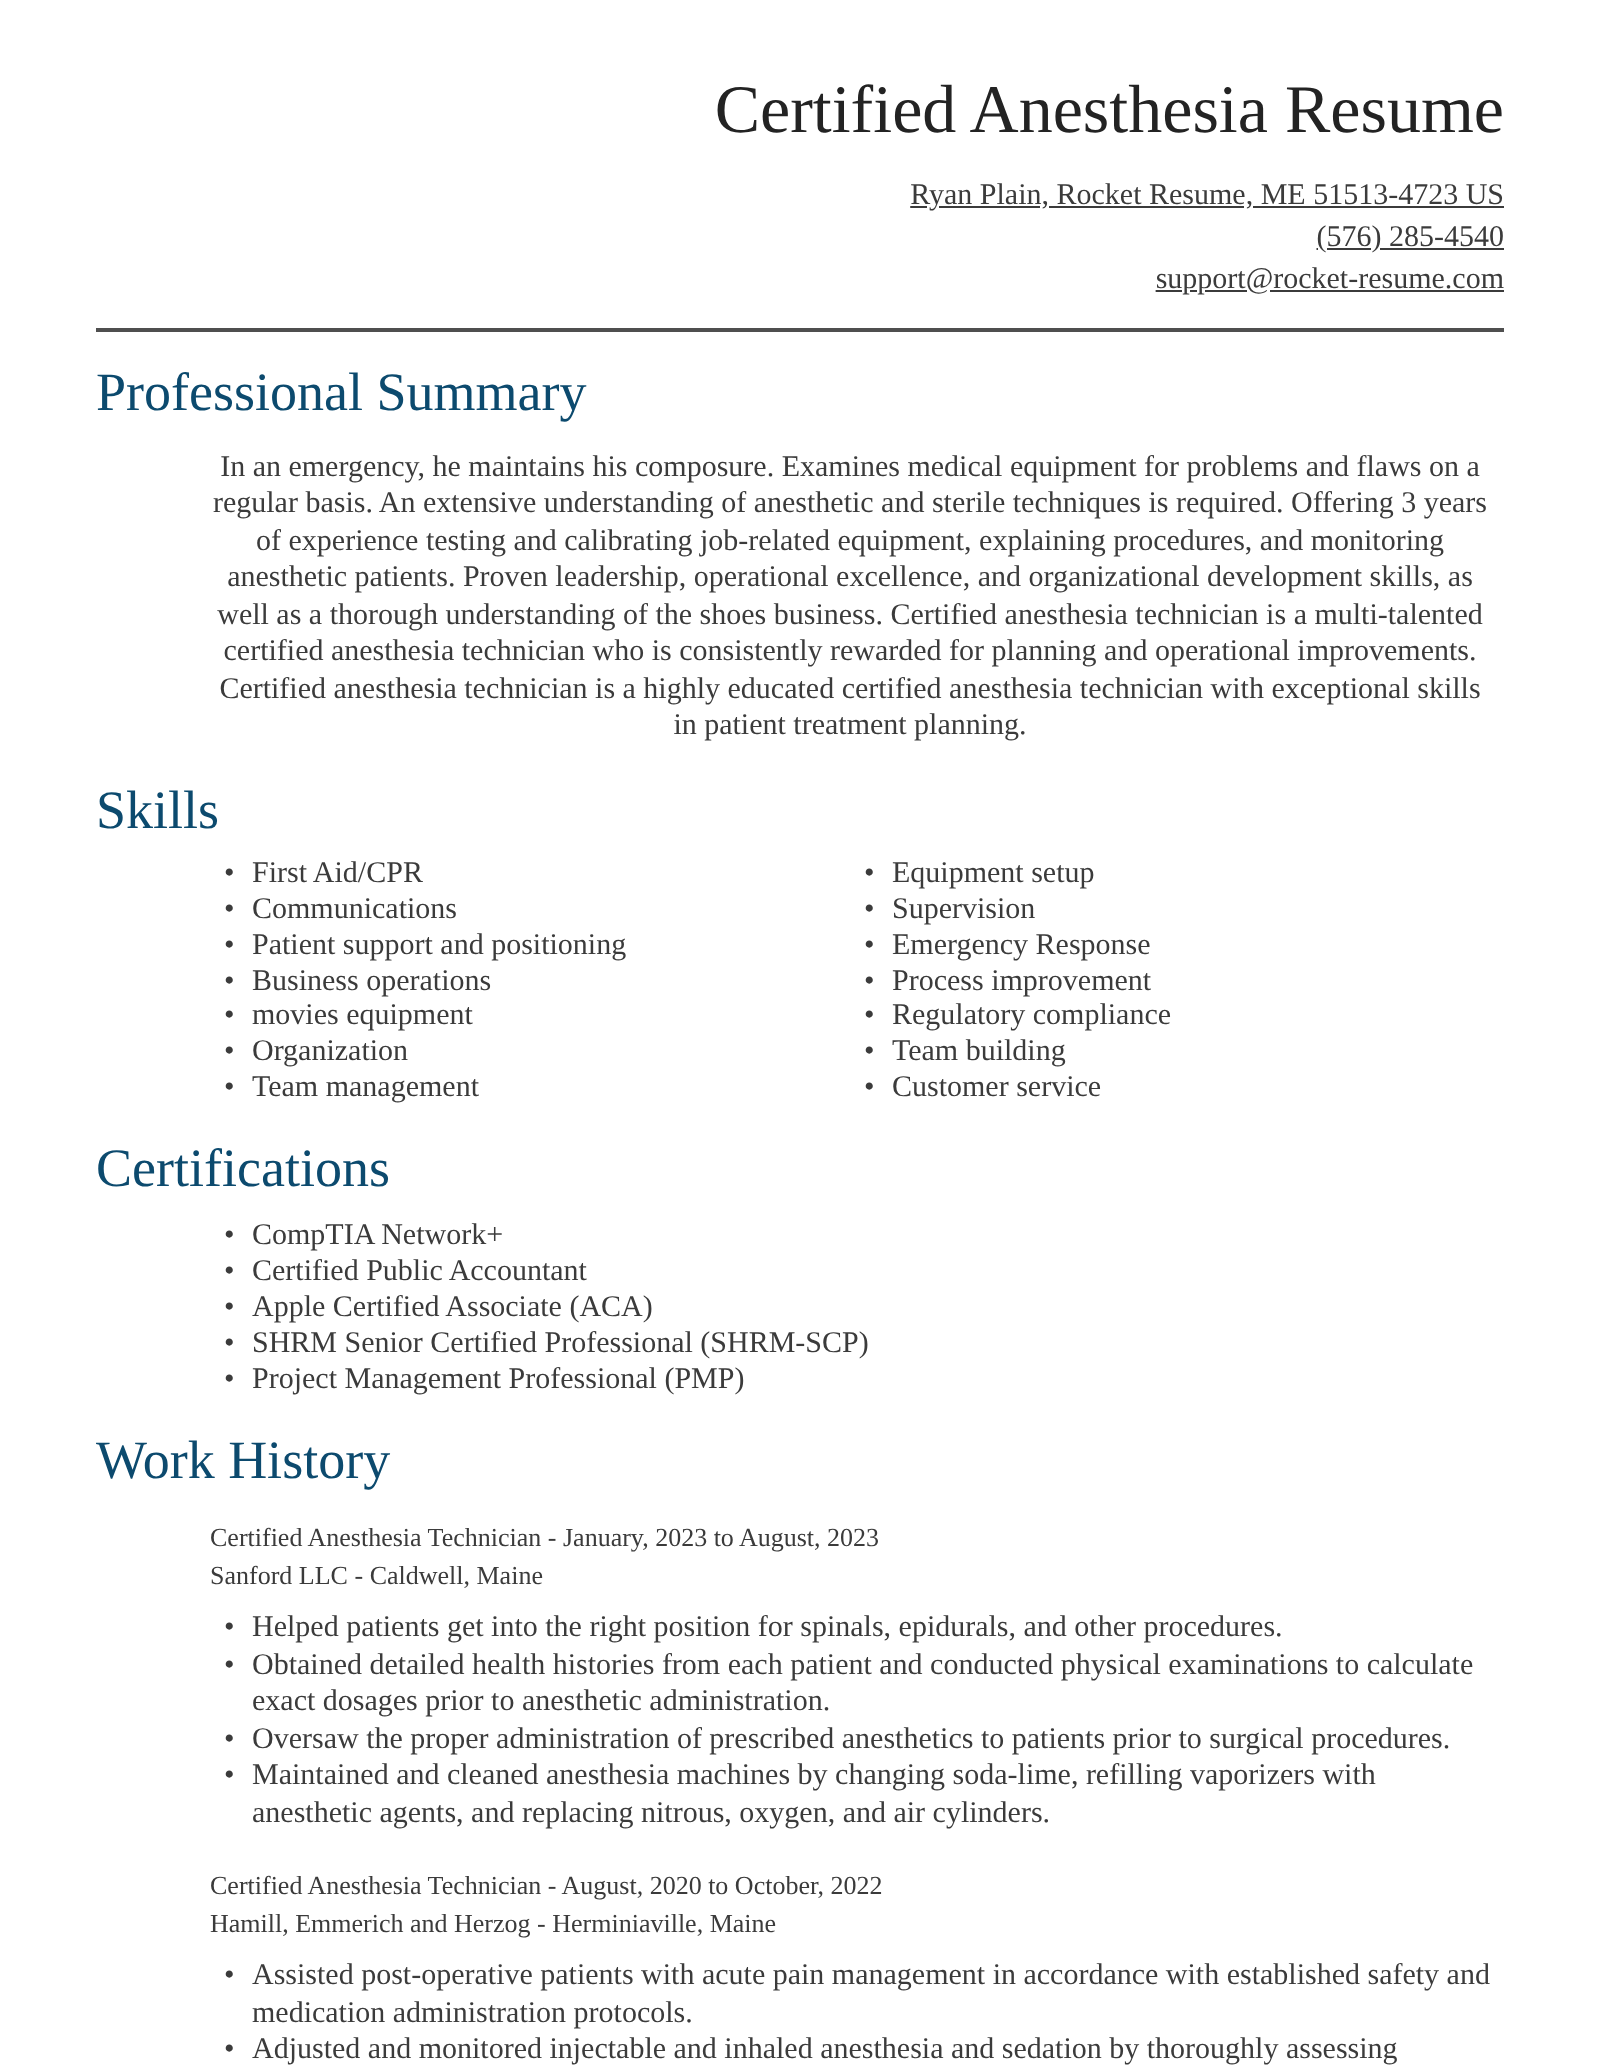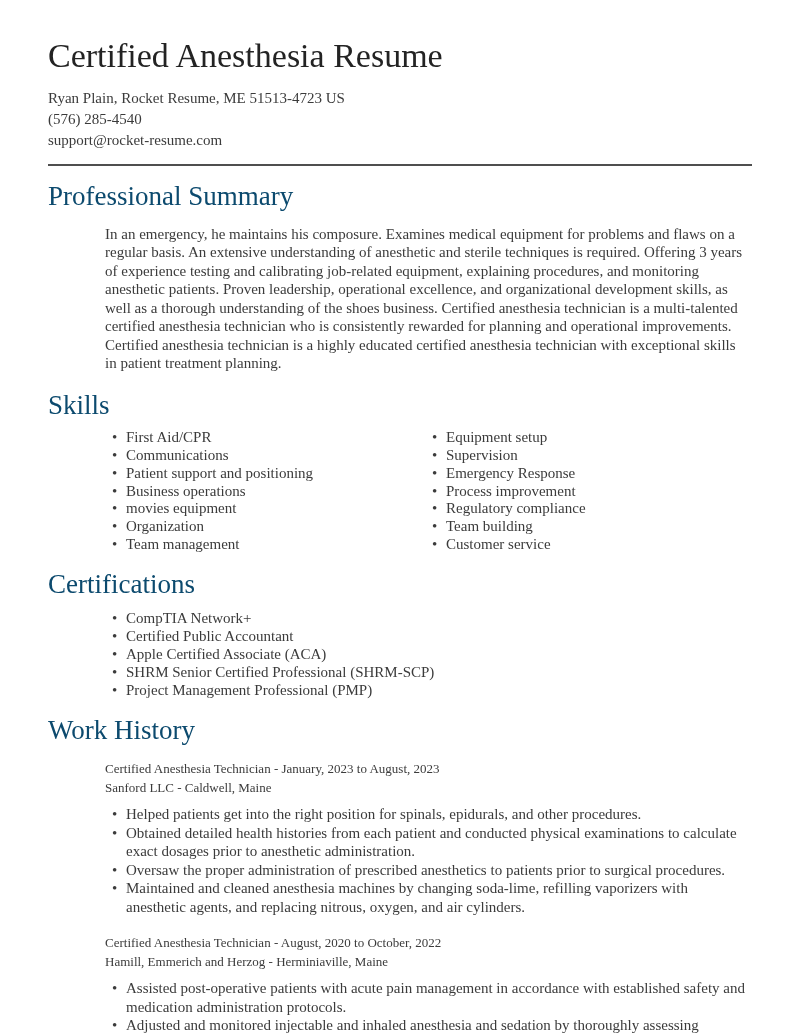--- a/index.html
+++ b/index.html
@@ -7,48 +7,48 @@
   body {
     width: 800px;
     height: 1035px;
     overflow: hidden;
     font-family: "Liberation Serif", "DejaVu Serif", serif;
     color: #3b3b3b;
   }
   .page { padding: 36px 48px 0 48px; }
 
   
-  .doc-header { text-align: left; }
+  .doc-header { text-align: right; }
   .doc-title {
     font-size: 34px;
     font-weight: normal;
     color: #232323;
     line-height: 1.2;
   }
   .contact { margin-top: 11px; font-size: 15px; line-height: 21px; color: #3b3b3b; }
-  .contact div { margin: 0; }
+  .contact div { margin: 0; text-decoration: underline; }
   .divider {
     border: none;
     border-top: 2px solid #4f4f4f;
     margin-top: 13px;
   }
 
   
   h2 {
     font-size: 27px;
     font-weight: normal;
     color: #0c4a6e;
     line-height: 1.25;
     margin-top: 14px;
   }
   .summary-text {
     margin: 11px 7px 16px 57px;
     font-size: 15px;
     line-height: 18.5px;
-    text-align: left;
+    text-align: center;
   }
 
   
   ul.dotted { list-style: none; }
   ul.dotted li {
     position: relative;
     padding-left: 21px;
     font-size: 15px;
   }
   ul.dotted li::before {

